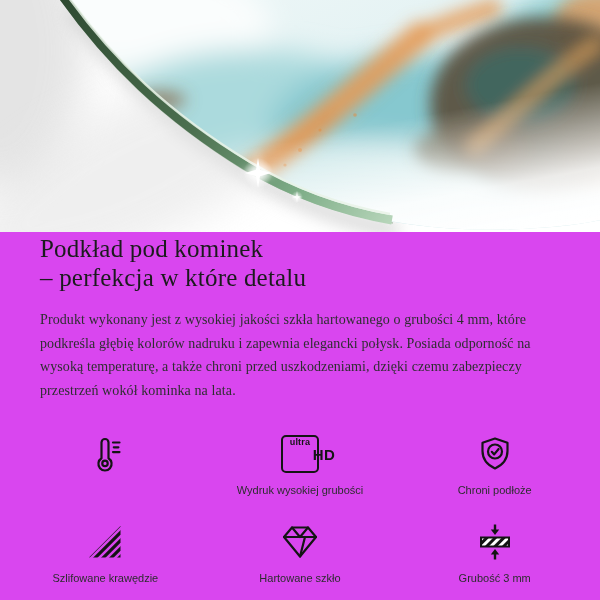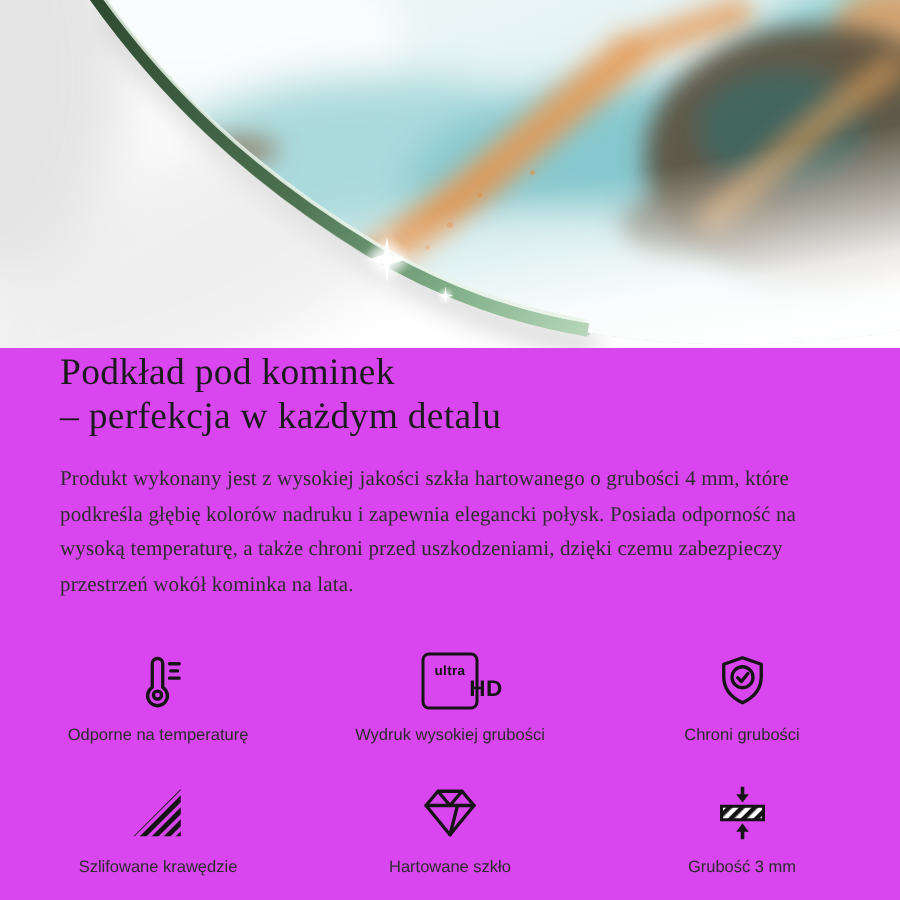--- a/index.html
+++ b/index.html
@@ -38,21 +38,21 @@
   .feature{display:flex;flex-direction:column;align-items:center;}
   .icon-box{height:44px;display:flex;align-items:center;justify-content:center;}
   .feature .label{
     margin-top:7px;font-size:11px;line-height:15px;color:#2c2c2e;text-align:center;
   }
   .icon-stroke{stroke:#141414;fill:none;stroke-width:2.2;stroke-linecap:round;stroke-linejoin:round;}
 
   
   .uhd-box{
     width:38px;height:38px;box-sizing:border-box;border:2.2px solid #141414;border-radius:5px;
-    display:flex;flex-direction:column;align-items:center;justify-content:center;
+    display:flex;flex-direction:column;align-items:center;
   }
   .uhd-top{font-size:9px;font-weight:700;color:#141414;line-height:10px;letter-spacing:.2px;}
   .uhd-bottom{font-size:15px;font-weight:700;color:#141414;line-height:15px;letter-spacing:.3px;padding-left:48px;}
 </style>
 </head>
 <body>
 
 <div class="page">
 
   <div class="hero">
@@ -146,57 +146,56 @@
         <path d="M258,158 L260,169.8 L271,173 L260,176.2 L258,188 L256,176.2 L245,173 L256,169.8 Z" fill="#ffffff"></path>
         <circle cx="297" cy="197" r="6" fill="url(#glow)" opacity="0.8"></circle>
         <path d="M297,191 L297.8,195.8 L302,197 L297.8,198.2 L297,203 L296.2,198.2 L292,197 L296.2,195.8 Z" fill="#ffffff" opacity="0.85"></path>
       </g>
     </svg>
   </div>
 
   <div class="content">
     <h1>
       <span class="line">Podkład pod kominek</span>
-      <span class="line">– perfekcja w każdym detalu</span>
+      <span class="line">– perfekcja w które detalu</span>
     </h1>
 
     <p class="desc">Produkt wykonany jest z wysokiej jakości szkła hartowanego o grubości 4 mm, które podkreśla głębię kolorów nadruku i zapewnia elegancki połysk. Posiada odporność na wysoką temperaturę, a także chroni przed uszkodzeniami, dzięki czemu zabezpieczy przestrzeń wokół kominka na lata.</p>
 
     <div class="features">
 
       <div class="feature">
         <div class="icon-box">
           <svg width="40" height="40" viewBox="0 0 40 40">
             <path class="icon-stroke" d="M16.5,8.5 a3.5,3.5 0 0 1 7,0 V24.3 a6.6,6.6 0 1 1 -7,0 Z"></path>
             <circle class="icon-stroke" cx="20" cy="29.4" r="2.7" stroke-width="2"></circle>
             <path class="icon-stroke" d="M28,8.5 h6.5 M28.8,13.3 h4.6 M28,18.1 h6.5" stroke-width="2"></path>
           </svg>
         </div>
-        <div class="label">Odporne na temperaturę</div>
       </div>
 
       <div class="feature">
         <div class="icon-box">
           <div class="uhd-box">
             <div class="uhd-top">ultra</div>
             <div class="uhd-bottom">HD</div>
           </div>
         </div>
         <div class="label">Wydruk wysokiej grubości</div>
       </div>
 
       <div class="feature">
         <div class="icon-box">
           <svg width="40" height="40" viewBox="0 0 40 40">
             <path class="icon-stroke" d="M20,4.5 L32.5,8.8 V17 C32.5,25.5 27.5,31 20,34.5 C12.5,31 7.5,25.5 7.5,17 V8.8 Z"></path>
             <circle class="icon-stroke" cx="20" cy="17.5" r="7" stroke-width="2"></circle>
             <path class="icon-stroke" d="M16.8,17.8 l2.4,2.6 l4.4,-5.4" stroke-width="2"></path>
           </svg>
         </div>
-        <div class="label">Chroni grubości</div>
+        <div class="label">Chroni podłoże</div>
       </div>
 
       <div class="feature">
         <div class="icon-box">
           <svg width="40" height="40" viewBox="0 0 40 40">
             <defs>
                 <clipPath id="triClip">
                   <path d="M4,35.5 L35.5,4 L35.5,35.5 Z"></path>
                 </clipPath>
               </defs>

